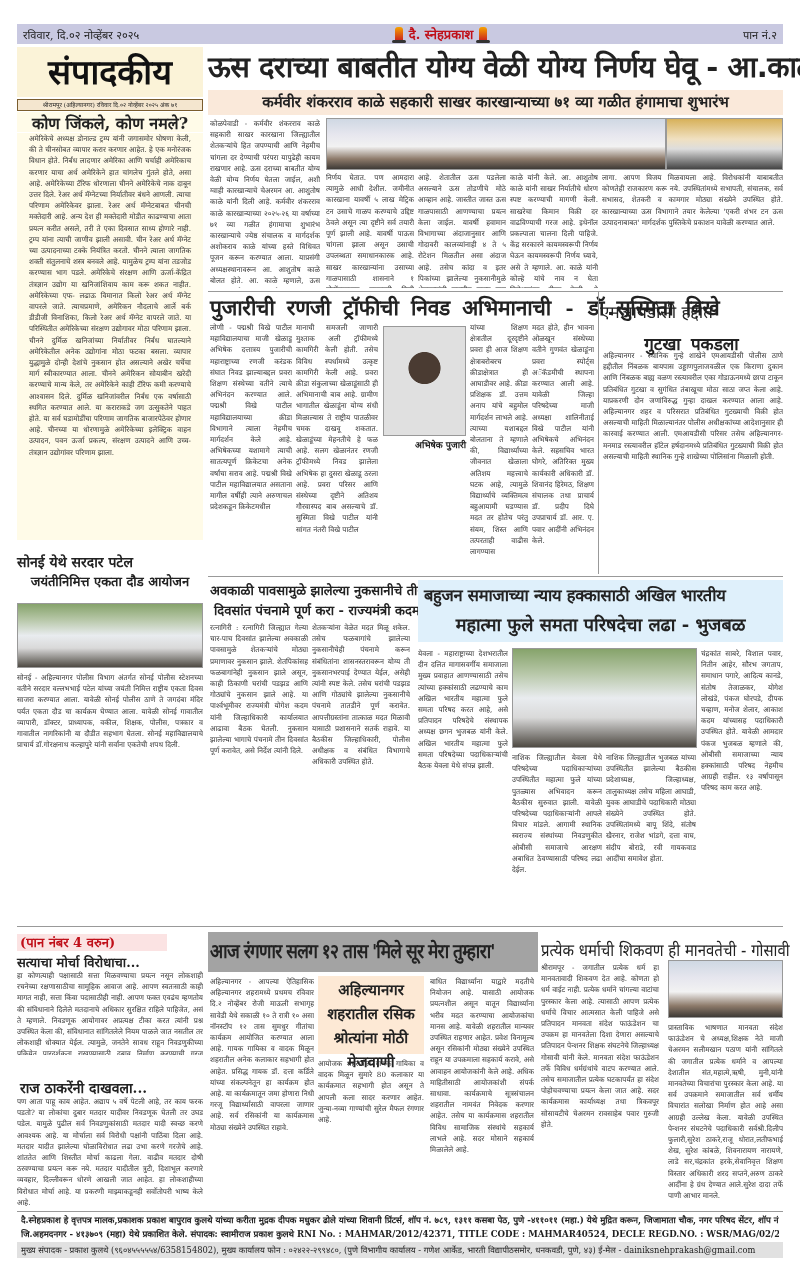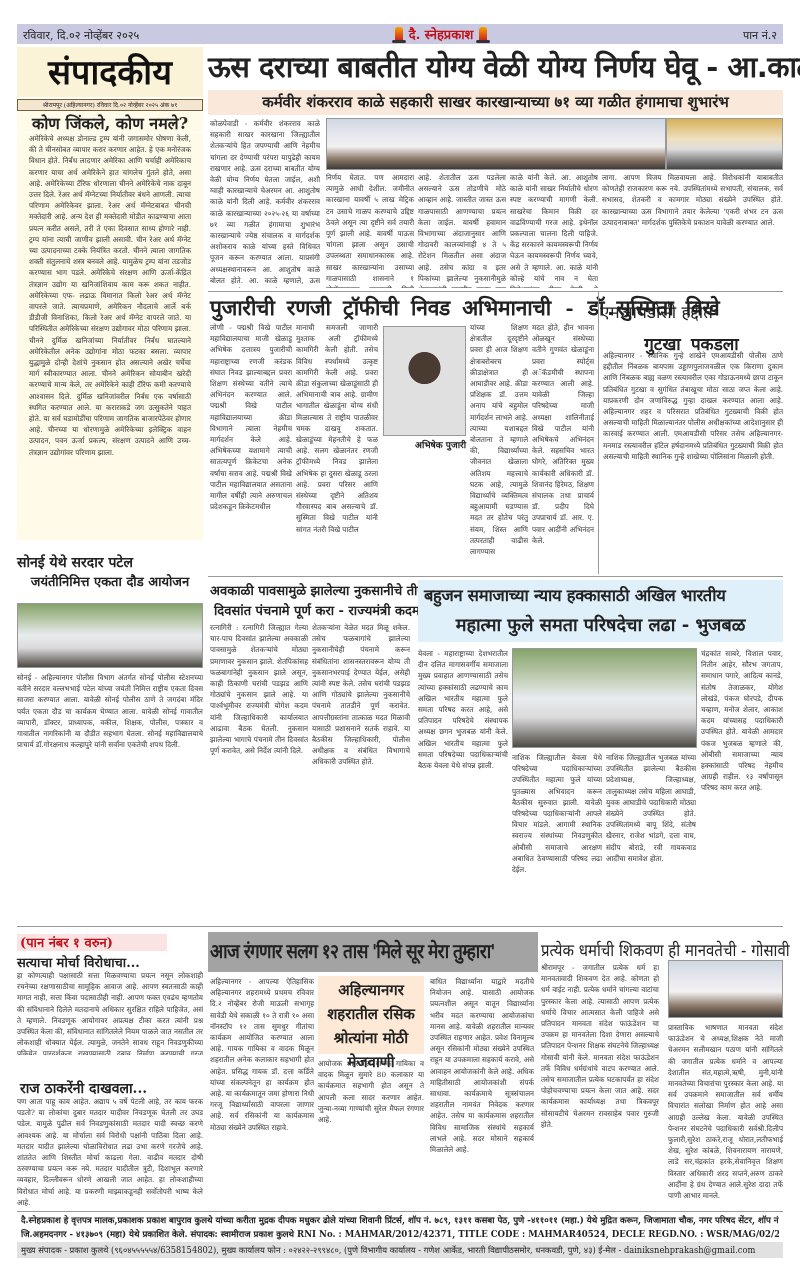--- a/index.html
+++ b/index.html
@@ -44,21 +44,21 @@
 <div class="abs ed-head">संपादकीय</div>
 <div class="abs ed-sub">श्रीरामपूर (अहिल्यानगर) रविवार दि.०२ नोव्हेंबर २०२५ अंक ७१</div>
 <div class="abs ed-title">कोण जिंकले, कोण नमले?</div>
 <div class="abs ed-body">अमेरिकेचे अध्यक्ष डोनाल्ड ट्रम्प यांनी जगासमोर घोषणा केली, की ते चीनसोबत व्यापार करार करणार आहेत. हे एक मनोरंजक विधान होते. निर्बंध लादणार अमेरिका आणि चर्चाही अमेरिकाच करणार याचा अर्थ अमेरिकेने हात चांगलेच गुंतले होते, असा आहे. अमेरिकेच्या टॅरिफ धोरणाला चीनने अमेरिकेचे नाक दाबून उत्तर दिले. रेअर अर्थ मॅग्नेटच्या निर्यातीवर बंधने आणली. त्याचा परिणाम अमेरिकेवर झाला. रेअर अर्थ मॅग्नेटबाबत चीनची मक्तेदारी आहे. अन्य देश ही मक्तेदारी मोडीत काढण्याचा आता प्रयत्न करीत असले, तरी ते एका दिवसात साध्य होणारे नाही. ट्रम्प यांना त्याची जाणीव झाली असावी. चीन रेअर अर्थ मॅग्नेट च्या उत्पादनाच्या टक्के नियंत्रित करतो. चीनने त्याला जागतिक शक्ती संतुलनाचे शस्त्र बनवले आहे. यामुळेच ट्रम्प यांना तडजोड करण्यास भाग पडले. अमेरिकेचे संरक्षण आणि ऊर्जा-केंद्रित तंत्रज्ञान उद्योग या खनिजांशिवाय काम करू शकत नाहीत. अमेरिकेच्या एफ- लढाऊ विमानात किलो रेअर अर्थ मॅग्नेट वापरले जाते. त्याचप्रमाणे, अमेरिकन नौदलाचे आर्ले बर्क डीडीजी विनाशिका, किलो रेअर अर्थ मॅग्नेट वापरले जाते. या परिस्थितीत अमेरिकेच्या संरक्षण उद्योगावर मोठा परिणाम झाला. चीनने दुर्मिळ खनिजांच्या निर्यातीवर निर्बंध घातल्याने अमेरिकेतील अनेक उद्योगांना मोठा फटका बसला. व्यापार युद्धामुळे दोन्ही देशांचे नुकसान होत असल्याने अखेर चर्चेचा मार्ग स्वीकारण्यात आला. चीनने अमेरिकन सोयाबीन खरेदी करण्याचे मान्य केले, तर अमेरिकेने काही टॅरिफ कमी करण्याचे आश्वासन दिले. दुर्मिळ खनिजांवरील निर्बंध एक वर्षासाठी स्थगित करण्यात आले. या कराराकडे जग उत्सुकतेने पाहत होते. या सर्व घडामोडींचा परिणाम जागतिक बाजारपेठेवर होणार आहे. चीनच्या या धोरणामुळे अमेरिकेच्या इलेक्ट्रिक वाहन उत्पादन, पवन ऊर्जा प्रकल्प, संरक्षण उत्पादने आणि उच्च-तंत्रज्ञान उद्योगांवर परिणाम झाला.</div>
 
 <div class="abs h2" style="left:17px;top:552px;width:186px;text-align:left;font-size:14px;font-family:'DejaVu Serif',serif">सोनई येथे सरदार पटेल</div>
 <div class="abs h2" style="left:17px;top:572px;width:186px;text-align:center;font-size:13px;font-family:'DejaVu Serif',serif">जयंतीनिमित्त एकता दौड आयोजन</div>
 <div class="abs photo green" style="left:17px;top:603px;width:186px;height:65px"></div>
 <div class="abs col-text" style="left:17px;top:672px;width:186px;height:243px">सोनई - अहिल्यानगर पोलीस विभाग अंतर्गत सोनई पोलीस स्टेशनच्या वतीने सरदार वल्लभभाई पटेल यांच्या जयंती निमित्त राष्ट्रीय एकता दिवस साजरा करण्यात आला. यावेळी सोनई पोलीस ठाणे ते जगदंबा मंदिर पर्यंत एकता दौड चा कार्यक्रम घेण्यात आला. यावेळी सोनई गावातील व्यापारी, डॉक्टर, प्राध्यापक, वकील, शिक्षक, पोलीस, पत्रकार व गावातील नागरिकांनी या दौडीत सहभाग घेतला. सोनई महाविद्यालयाचे प्राचार्य डॉ.गोरक्षनाथ कल्हापुरे यांनी सर्वांना एकतेची शपथ दिली.</div>
 
-<div class="abs" style="left:17px;top:934px;width:150px;height:17px;background:#fbe3e3;color:#c0101a;font-weight:bold;font-size:13px;line-height:17px;padding-left:3px">(पान नंबर १ वरुन)</div>
+<div class="abs" style="left:17px;top:934px;width:150px;height:17px;background:#fbe3e3;color:#c0101a;font-weight:bold;font-size:13px;line-height:17px;padding-left:3px">(पान नंबर 4 वरुन)</div>
 <div class="abs h2" style="left:17px;top:953px;font-size:13px;font-family:'DejaVu Serif',serif">सत्याचा मोर्चा विरोधाचा...</div>
 <div class="abs col-text" style="left:17px;top:970px;width:186px;height:85px">हा कोणत्याही पक्षासाठी सत्ता मिळवण्याचा प्रयत्न नसून लोकशाही रचनेच्या रक्षणासाठीचा सामूहिक आवाज आहे. आपण स्वतःसाठी काही मागत नाही, सत्ता किंवा पदासाठीही नाही. आपण फक्त एवढंच म्हणतोय की संविधानाने दिलेले मतदानाचे अधिकार सुरक्षित राहिले पाहिजेत, असं ते म्हणाले. निवडणूक आयोगावर अप्रत्यक्ष टीका करत त्यांनी प्रश्न उपस्थित केला की, संविधानात सांगितलेले नियम पाळले जात नसतील तर लोकशाही धोक्यात येईल. त्यामुळे, जनतेने सावध राहून निवडणुकीच्या प्रक्रियेत पारदर्शकता राखण्यासाठी दबाव निर्माण करण्याची गरज असल्याचं त्यांनी नमूद केलं.</div>
 <div class="abs h2" style="left:20px;top:1078px;font-size:14px;font-family:'DejaVu Serif',serif">राज ठाकरेंनी दाखवला...</div>
 <div class="abs col-text" style="left:17px;top:1096px;width:186px;height:112px">पण आता पाहू काय आहेत. अद्याप ५ वर्षे पेटली आहे, तर काय फरक पडतो? या लोकांचा दुबार मतदार यादीवर निवडणूक घेतली तर उघड पडेल. यामुळे पुढील सर्व निवडणुकांसाठी मतदार यादी स्वच्छ करणे आवश्यक आहे. या मोर्चाला सर्व विरोधी पक्षांनी पाठिंबा दिला आहे. मतदार यादीत झालेल्या घोळाविरोधात लढा उभा करणे गरजेचे आहे. शांततेत आणि शिस्तीत मोर्चा काढला गेला. वाढीव मतदार दोषी ठरवण्याचा प्रयत्न करू नये. मतदार यादीतील त्रुटी, दिशाभूल करणारे व्यवहार, दिल्लीवरून धोरणे आखली जात आहेत. हा लोकशाहीच्या विरोधात मोर्चा आहे. या प्रकरणी माझ्याकडूनही सर्वोतोपरी भाष्य केले आहे.</div>
 
 <div class="abs main-head">ऊस दराच्या बाबतीत योग्य वेळी योग्य निर्णय घेवू - आ.काळे</div>
 <div class="abs sub-head">कर्मवीर शंकरराव काळे सहकारी साखर कारखान्याच्या ७१ व्या गळीत हंगामाचा शुभारंभ</div>
 <div class="abs col-text" style="left:210px;top:118px;width:110px;height:170px">कोळपेवाडी - कर्मवीर शंकरराव काळे सहकारी साखर कारखाना जिल्ह्यातील शेतकऱ्यांचे हित जपण्याची आणि नेहमीच चांगला दर देण्याची परंपरा यापुढेही कायम राखणार आहे. ऊस दराच्या बाबतीत योग्य वेळी योग्य निर्णय घेतला जाईल, अशी ग्वाही कारखान्याचे चेअरमन आ. आशुतोष काळे यांनी दिली आहे. कर्मवीर शंकरराव काळे कारखान्याच्या २०२५-२६ या वर्षाच्या ७१ व्या गळीत हंगामाचा शुभारंभ कारखान्याचे ज्येष्ठ संचालक व मार्गदर्शक अशोकराव काळे यांच्या हस्ते विधिवत पूजन करून करण्यात आला. याप्रसंगी अध्यक्षस्थानावरून आ. आशुतोष काळे बोलत होते. आ. काळे म्हणाले, ऊस उत्पादक शेतकऱ्यांना कोणता कारखाना किती दर देतो, याची आमच्याशी स्पर्धा नाही. काही कारखाने आमच्या निर्णयानंतर दराचा</div>
 <div class="abs photo" style="left:326px;top:118px;width:340px;height:52px"></div>
 <div class="abs photo" style="left:666px;top:118px;width:117px;height:52px;background:linear-gradient(180deg,#d7b15a,#f0e0c0 40%,#ddd 60%,#444)"></div>

